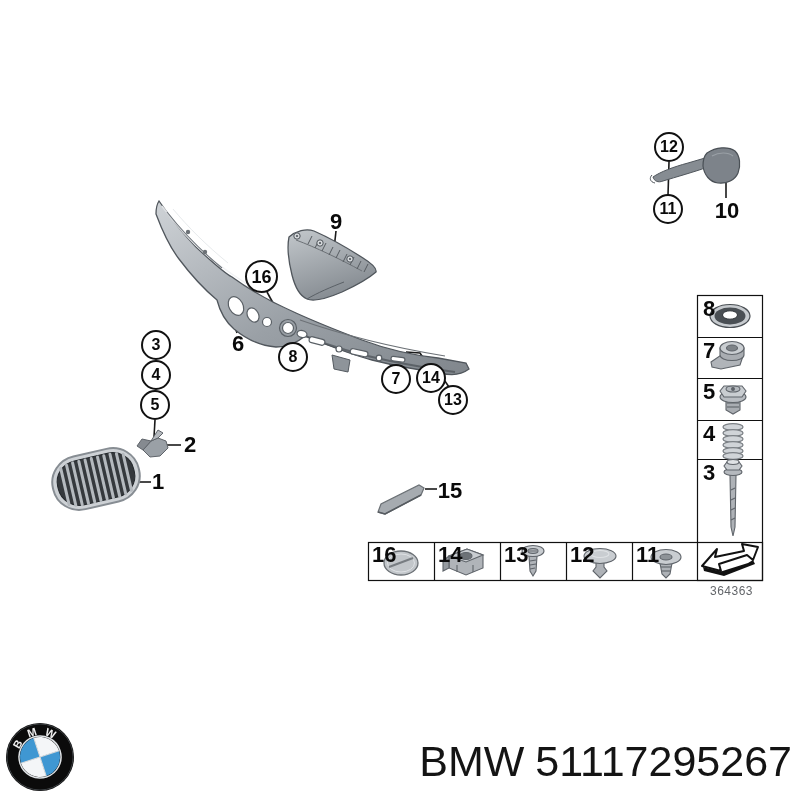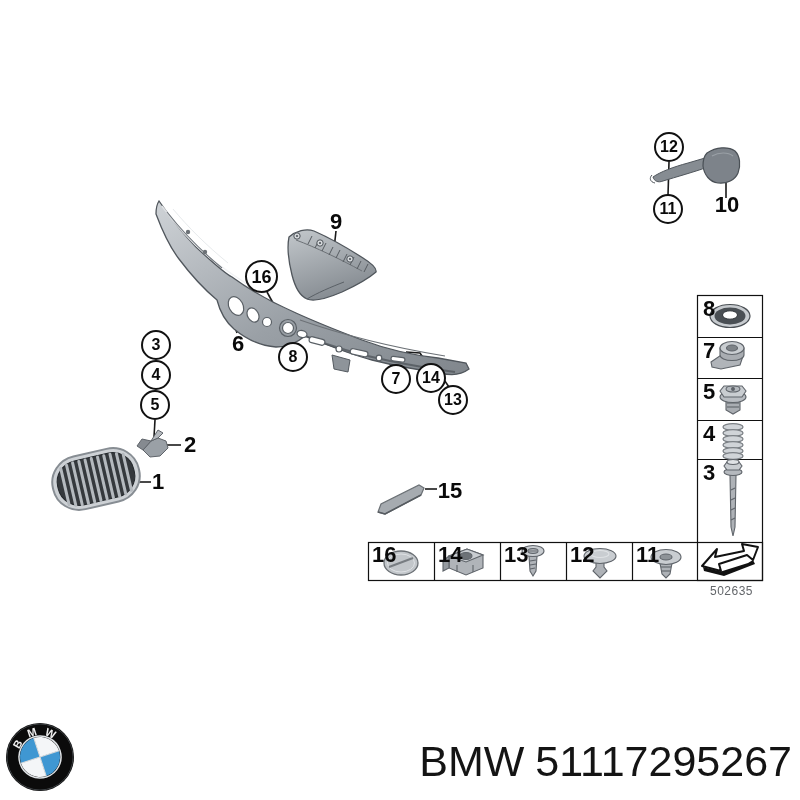--- a/index.html
+++ b/index.html
@@ -268,36 +268,36 @@
   <div class="callout" style="left:245px;top:260px;width:33px;height:33px;font-size:18px;">16</div>
   <div class="callout" style="left:278px;top:342px;">8</div>
   <div class="callout" style="left:141px;top:330px;">3</div>
   <div class="callout" style="left:141px;top:360px;">4</div>
   <div class="callout" style="left:140px;top:390px;">5</div>
   <div class="callout" style="left:381px;top:364px;">7</div>
   <div class="callout" style="left:416px;top:363px;">14</div>
   <div class="callout" style="left:438px;top:385px;">13</div>
 
   <div class="plainlabel" style="left:336px;top:222px;">9</div>
-  <div class="plainlabel" style="left:727px;top:205px;">10</div>
+  <div class="plainlabel" style="left:727px;top:211px;">10</div>
   <div class="plainlabel" style="left:238px;top:344px;">6</div>
   <div class="plainlabel" style="left:190px;top:445px;">2</div>
   <div class="plainlabel" style="left:158px;top:482px;">1</div>
   <div class="plainlabel" style="left:450px;top:491px;text-align:center;">15</div>
 
   <div class="cell-label" style="left:372px;top:544px;">16</div>
   <div class="cell-label" style="left:438px;top:544px;">14</div>
   <div class="cell-label" style="left:504px;top:544px;">13</div>
   <div class="cell-label" style="left:570px;top:544px;">12</div>
   <div class="cell-label" style="left:636px;top:544px;">11</div>
   <div class="cell-label" style="left:703px;top:298px;">8</div>
   <div class="cell-label" style="left:703px;top:340px;">7</div>
   <div class="cell-label" style="left:703px;top:381px;">5</div>
   <div class="cell-label" style="left:703px;top:423px;">4</div>
   <div class="cell-label" style="left:703px;top:462px;">3</div>
 
-  <div class="drawing-id">502635</div>
+  <div class="drawing-id">364363</div>
 
   <div class="partnum">
     <span>BMW</span><span class="num">51117295267</span>
   </div>
 
 </div>
 
 </body></html>

